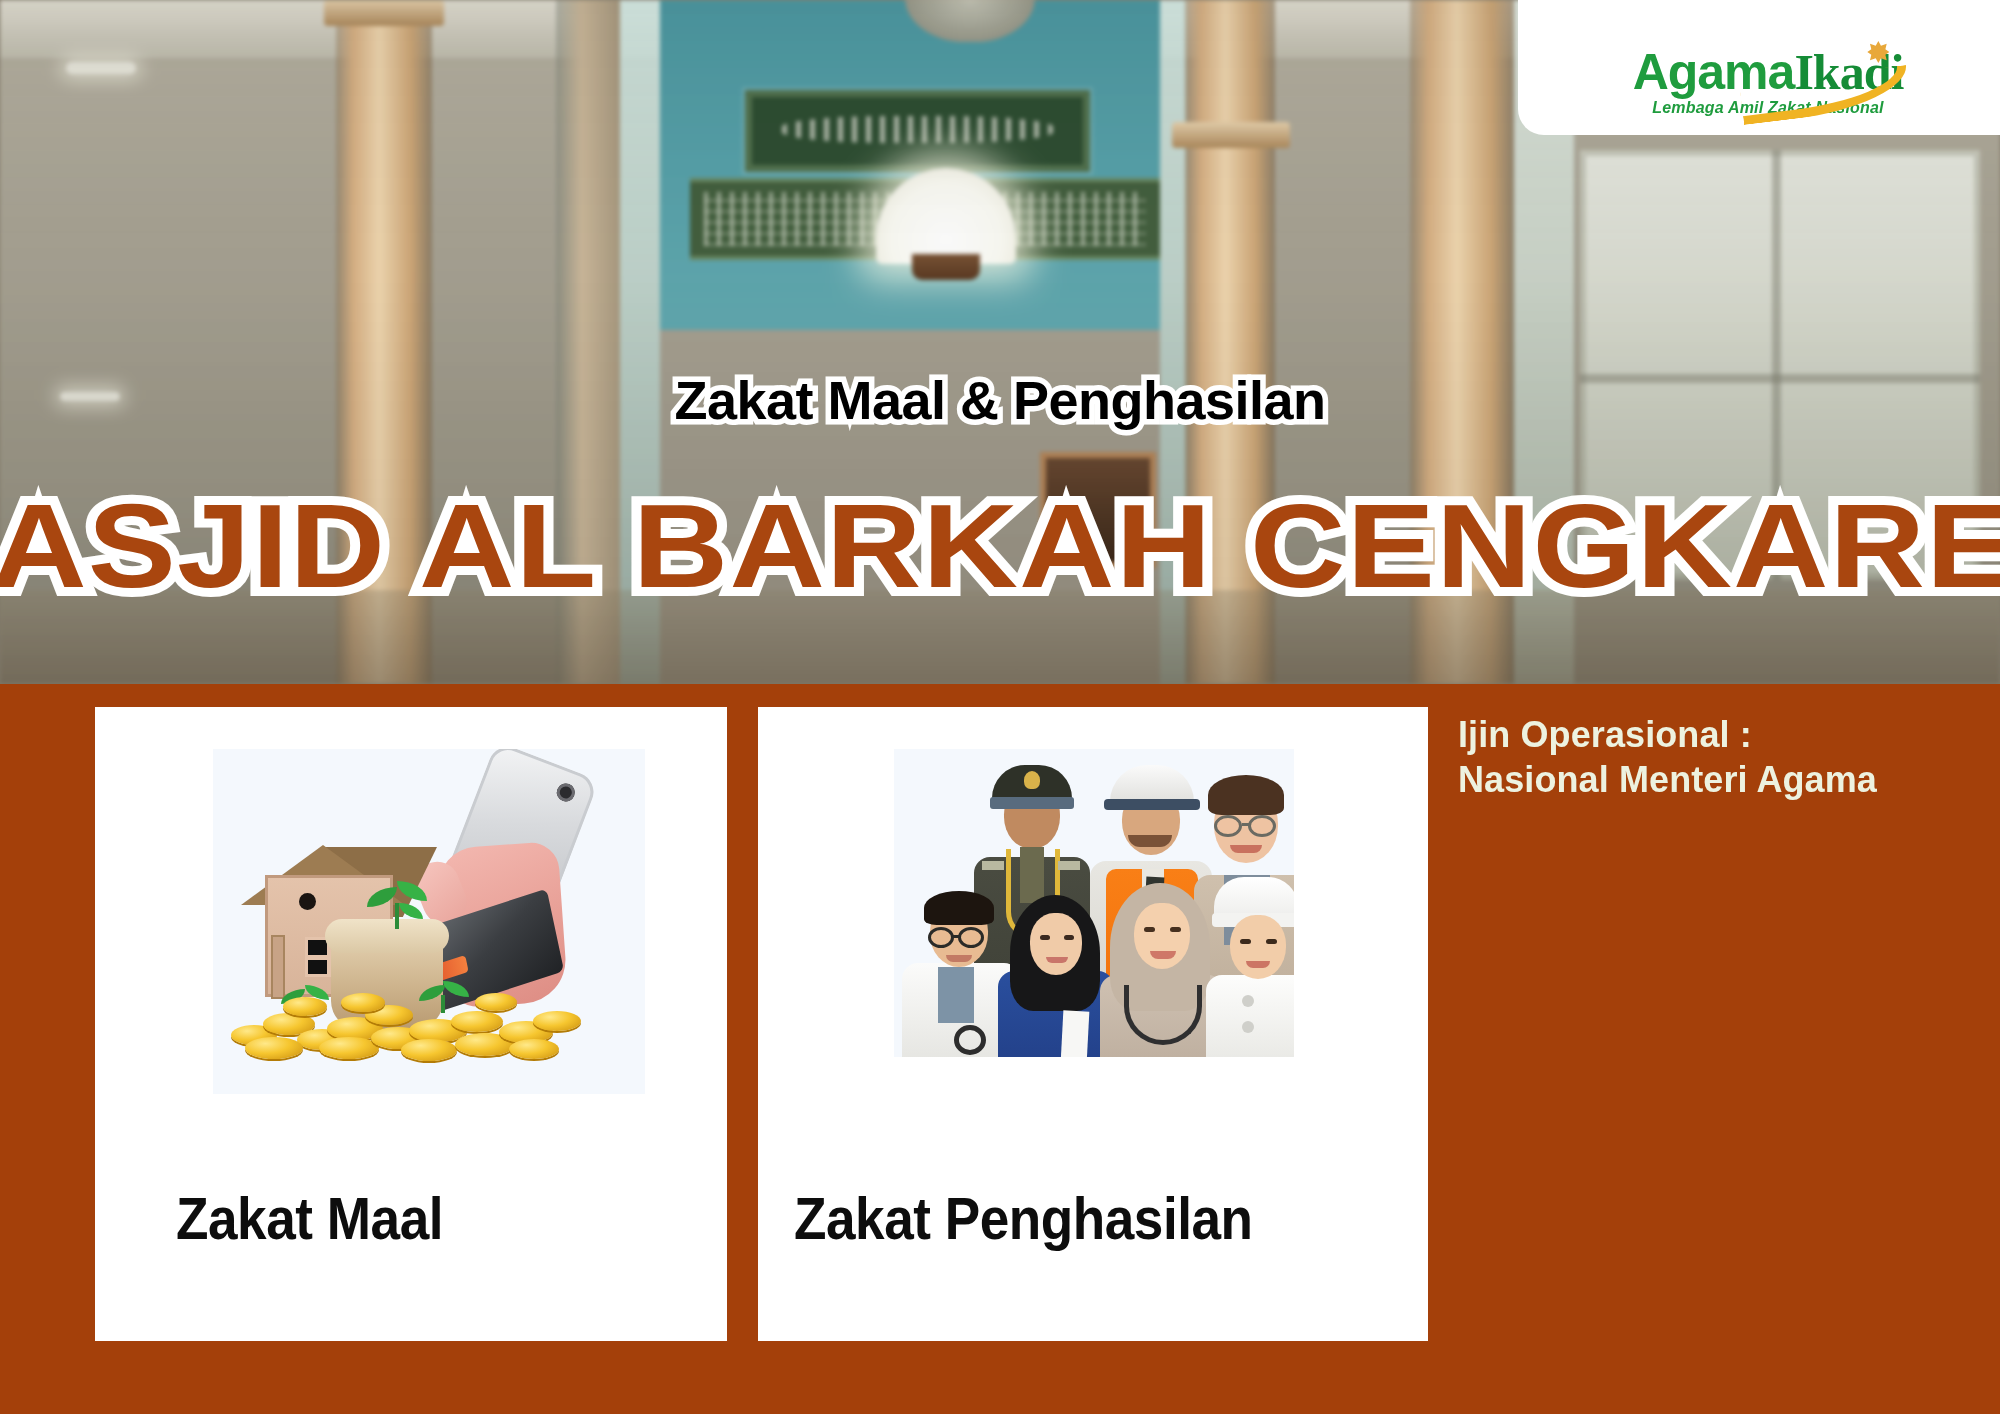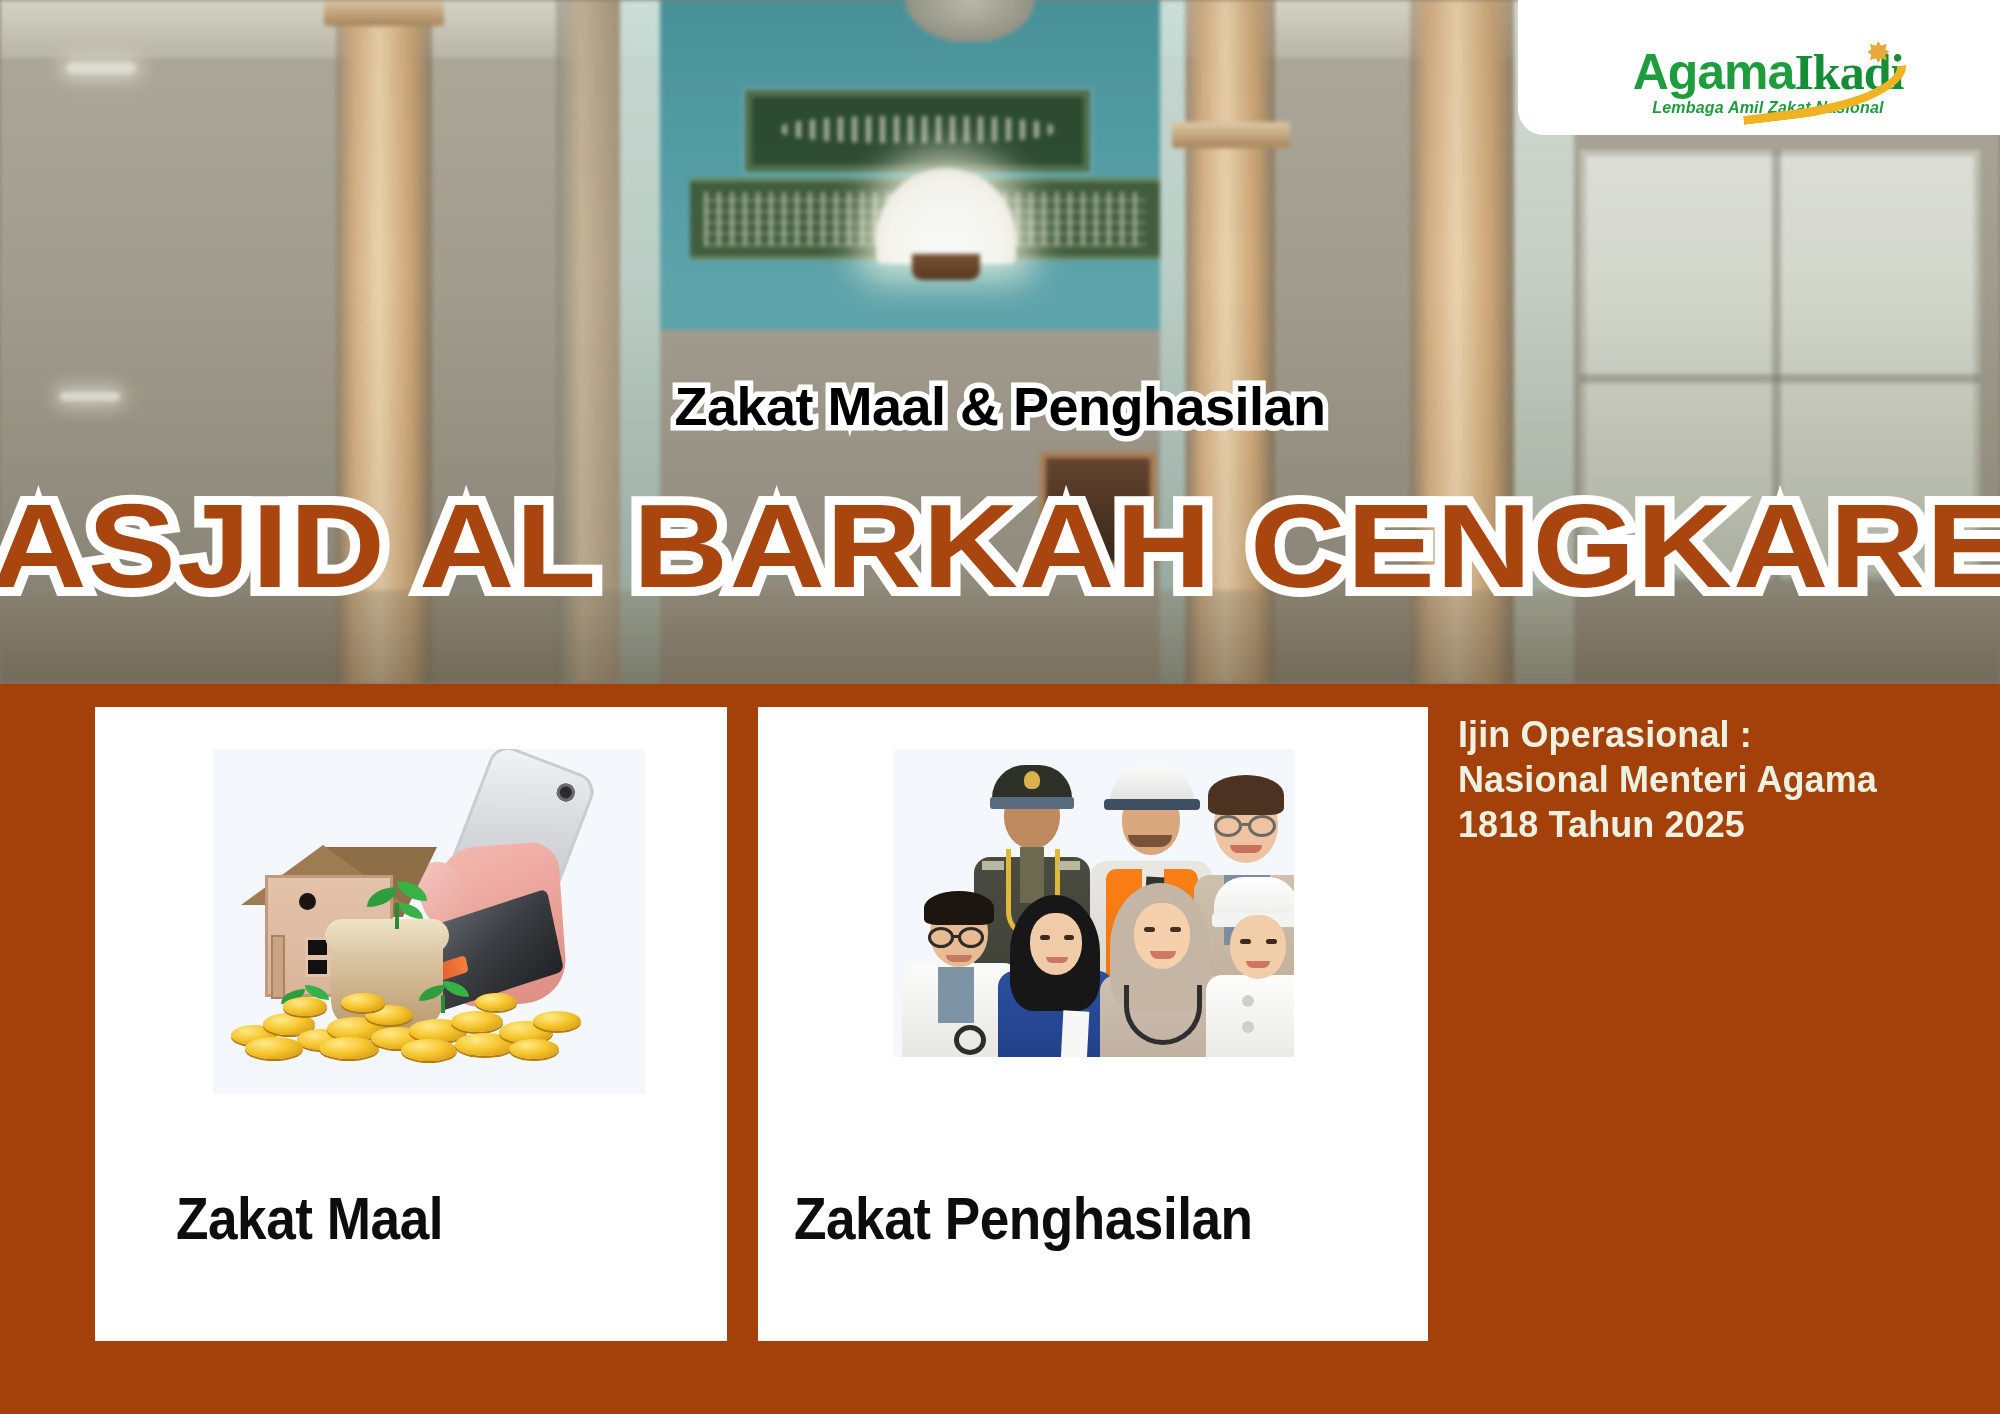--- a/index.html
+++ b/index.html
@@ -177,21 +177,20 @@
     position: absolute;
     left: 0; top: 373px; width: 2000px;
     text-align: center;
     font-size: 54px;
     font-weight: 900;
     letter-spacing: -0.5px;
     color: #000000;
     -webkit-text-stroke: 11px #ffffff;
     paint-order: stroke fill;
     line-height: 1;
-    margin-top: 6px;
   }
   .maintitle {
     position: absolute;
     left: 0; top: 487px; width: 2000px;
     text-align: center;
     font-size: 118px;
     font-weight: 900;
     letter-spacing: 1px;
     color: #a9460f;
     -webkit-text-stroke: 18px #ffffff;
@@ -617,16 +616,15 @@
         </div>
 
       </div>
     </div>
     <div class="card-label">Zakat Penghasilan</div>
   </div>
 
   <div class="ijin">
     <div>Ijin Operasional :</div>
     <div>Nasional Menteri Agama</div>
-    <div>1818 Tahun 2025</div>
   </div>
 
 </div>
 
 </body></html>

